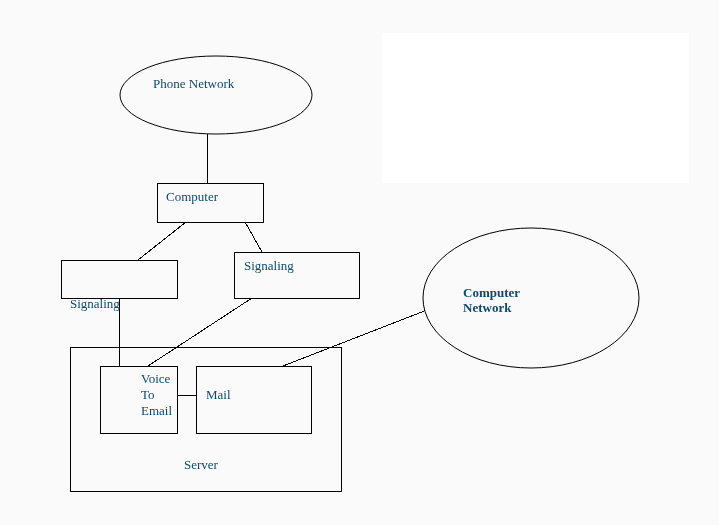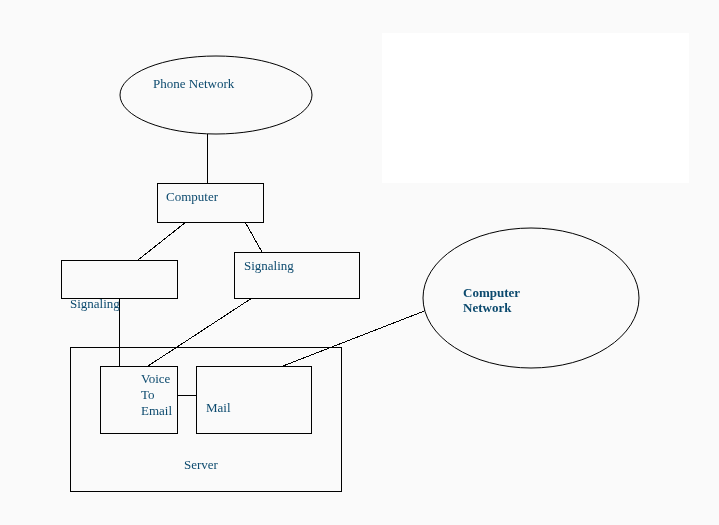--- a/index.html
+++ b/index.html
@@ -64,17 +64,17 @@
   <div class="label" style="left:166px; top:189px;">Computer</div>
 
   <div class="label" style="left:70px; top:268px;margin-top:28px;">Signaling</div>
 
   <div class="label" style="left:244px; top:258px;">Signaling</div>
 
   <div class="label wrap lbl-computer" style="left:463px; top:285px; width:72px;">Computer Network</div>
 
   <div class="label wrap" style="left:121px; top:371px; width:42px;margin-left:20px;">Voice To Email</div>
 
-  <div class="label" style="left:206px; top:400px;">Mail</div>
+  <div class="label" style="left:206px; top:387px;">Mail</div>
 
   <div class="label" style="left:184px; top:457px;">Server</div>
 
 </div>
 
 </body></html>

